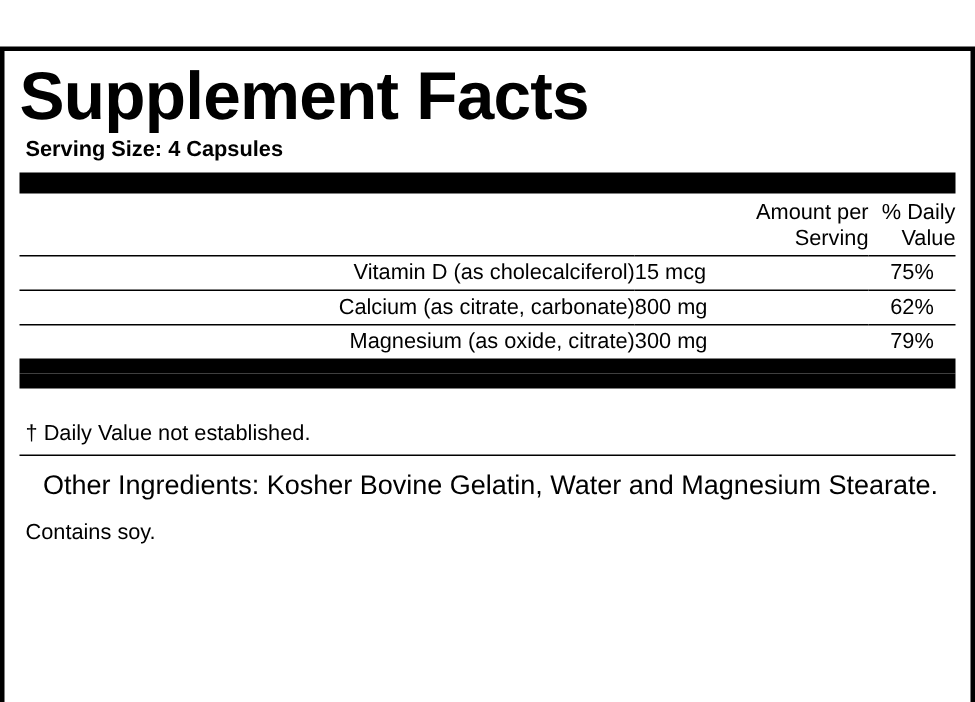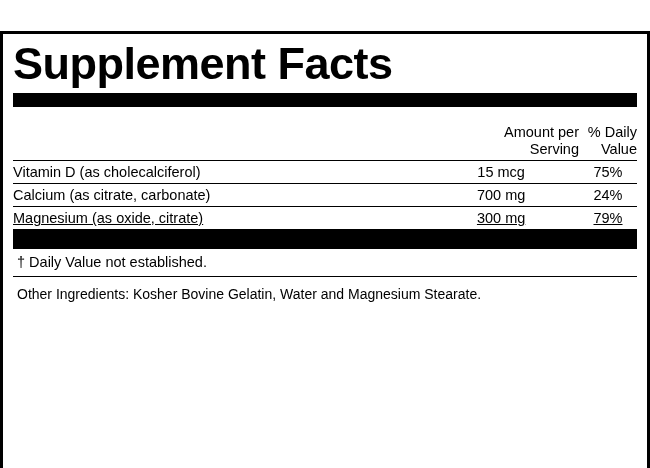--- a/index.html
+++ b/index.html
@@ -54,25 +54,25 @@
   table.facts {
     width: 100%;
     border-collapse: collapse;
     font-size: 14.5px;
   }
   table.facts td {
     padding: 3px 0 3px 0;
     vertical-align: bottom;
   }
   td.name {
-    text-align: left;
+    text-align: right;
     padding-left: 4px;
   }
   td.amount {
-    text-align: center;
+    text-align: left;
     white-space: nowrap;
     padding-right: 14px;
   }
   td.dv {
     text-align: center;
     white-space: nowrap;
     width: 58px;
     padding-right: 4px;
   }
   .hdr td {
@@ -81,46 +81,47 @@
     padding-bottom: 2px;
   }
   .hdr .amount, .hdr .dv {
     text-align: right;
   }
   tr.line td {
     border-bottom: 1px solid #000;
   }
   tr.lastline td {
     border-bottom: none;
-    text-decoration: underline;
   }
   .footnote {
     font-size: 14.5px;
-    padding: 5px 0 6px 4px;
+    padding: 22px 0 6px 4px;
   }
   .other {
-    font-size: 14px;
+    font-size: 18px;
     padding: 9px 0 0 4px;
+    text-align: center;
   }
   .contains {
     font-size: 14.5px;
     padding: 13px 0 0 4px;
   }
   .hdr-wrap {
-    padding-top: 14px;
+    padding-top: 2px;
   }
 </style>
 </head>
 <body>
 
 <div class="panel">
 
   <div class="title">Supplement Facts</div>
 
   <div class="serving-block">
+    <div>Serving Size: 4 Capsules</div>
   </div>
 
   <div class="bar-thick"></div>
 
   <div class="hdr-wrap">
     <table class="facts">
       <tbody>
           <tr class="hdr line">
         <td class="name"></td>
         <td class="amount">
@@ -133,22 +134,22 @@
         </td>
       </tr>
 
       <tr class="line">
         <td class="name">Vitamin D (as cholecalciferol)</td>
         <td class="amount">15 mcg</td>
         <td class="dv">75%</td>
       </tr>
       <tr class="line">
         <td class="name">Calcium (as citrate, carbonate)</td>
-        <td class="amount">700 mg</td>
-        <td class="dv">24%</td>
+        <td class="amount">800 mg</td>
+        <td class="dv">62%</td>
       </tr>
       <tr class="lastline">
         <td class="name">Magnesium (as oxide, citrate)</td>
         <td class="amount">300 mg</td>
         <td class="dv">79%</td>
       </tr>
     </tbody>
       </table>
   </div>
 
@@ -160,14 +161,15 @@
     </table>
 
   <div class="bar-mid"></div>
 
   <div class="footnote">† Daily Value not established.</div>
 
   <div class="rule"></div>
 
   <div class="other">Other Ingredients: Kosher Bovine Gelatin, Water and Magnesium Stearate.</div>
 
+  <div class="contains">Contains soy.</div>
 
 </div>
 
 </body></html>

